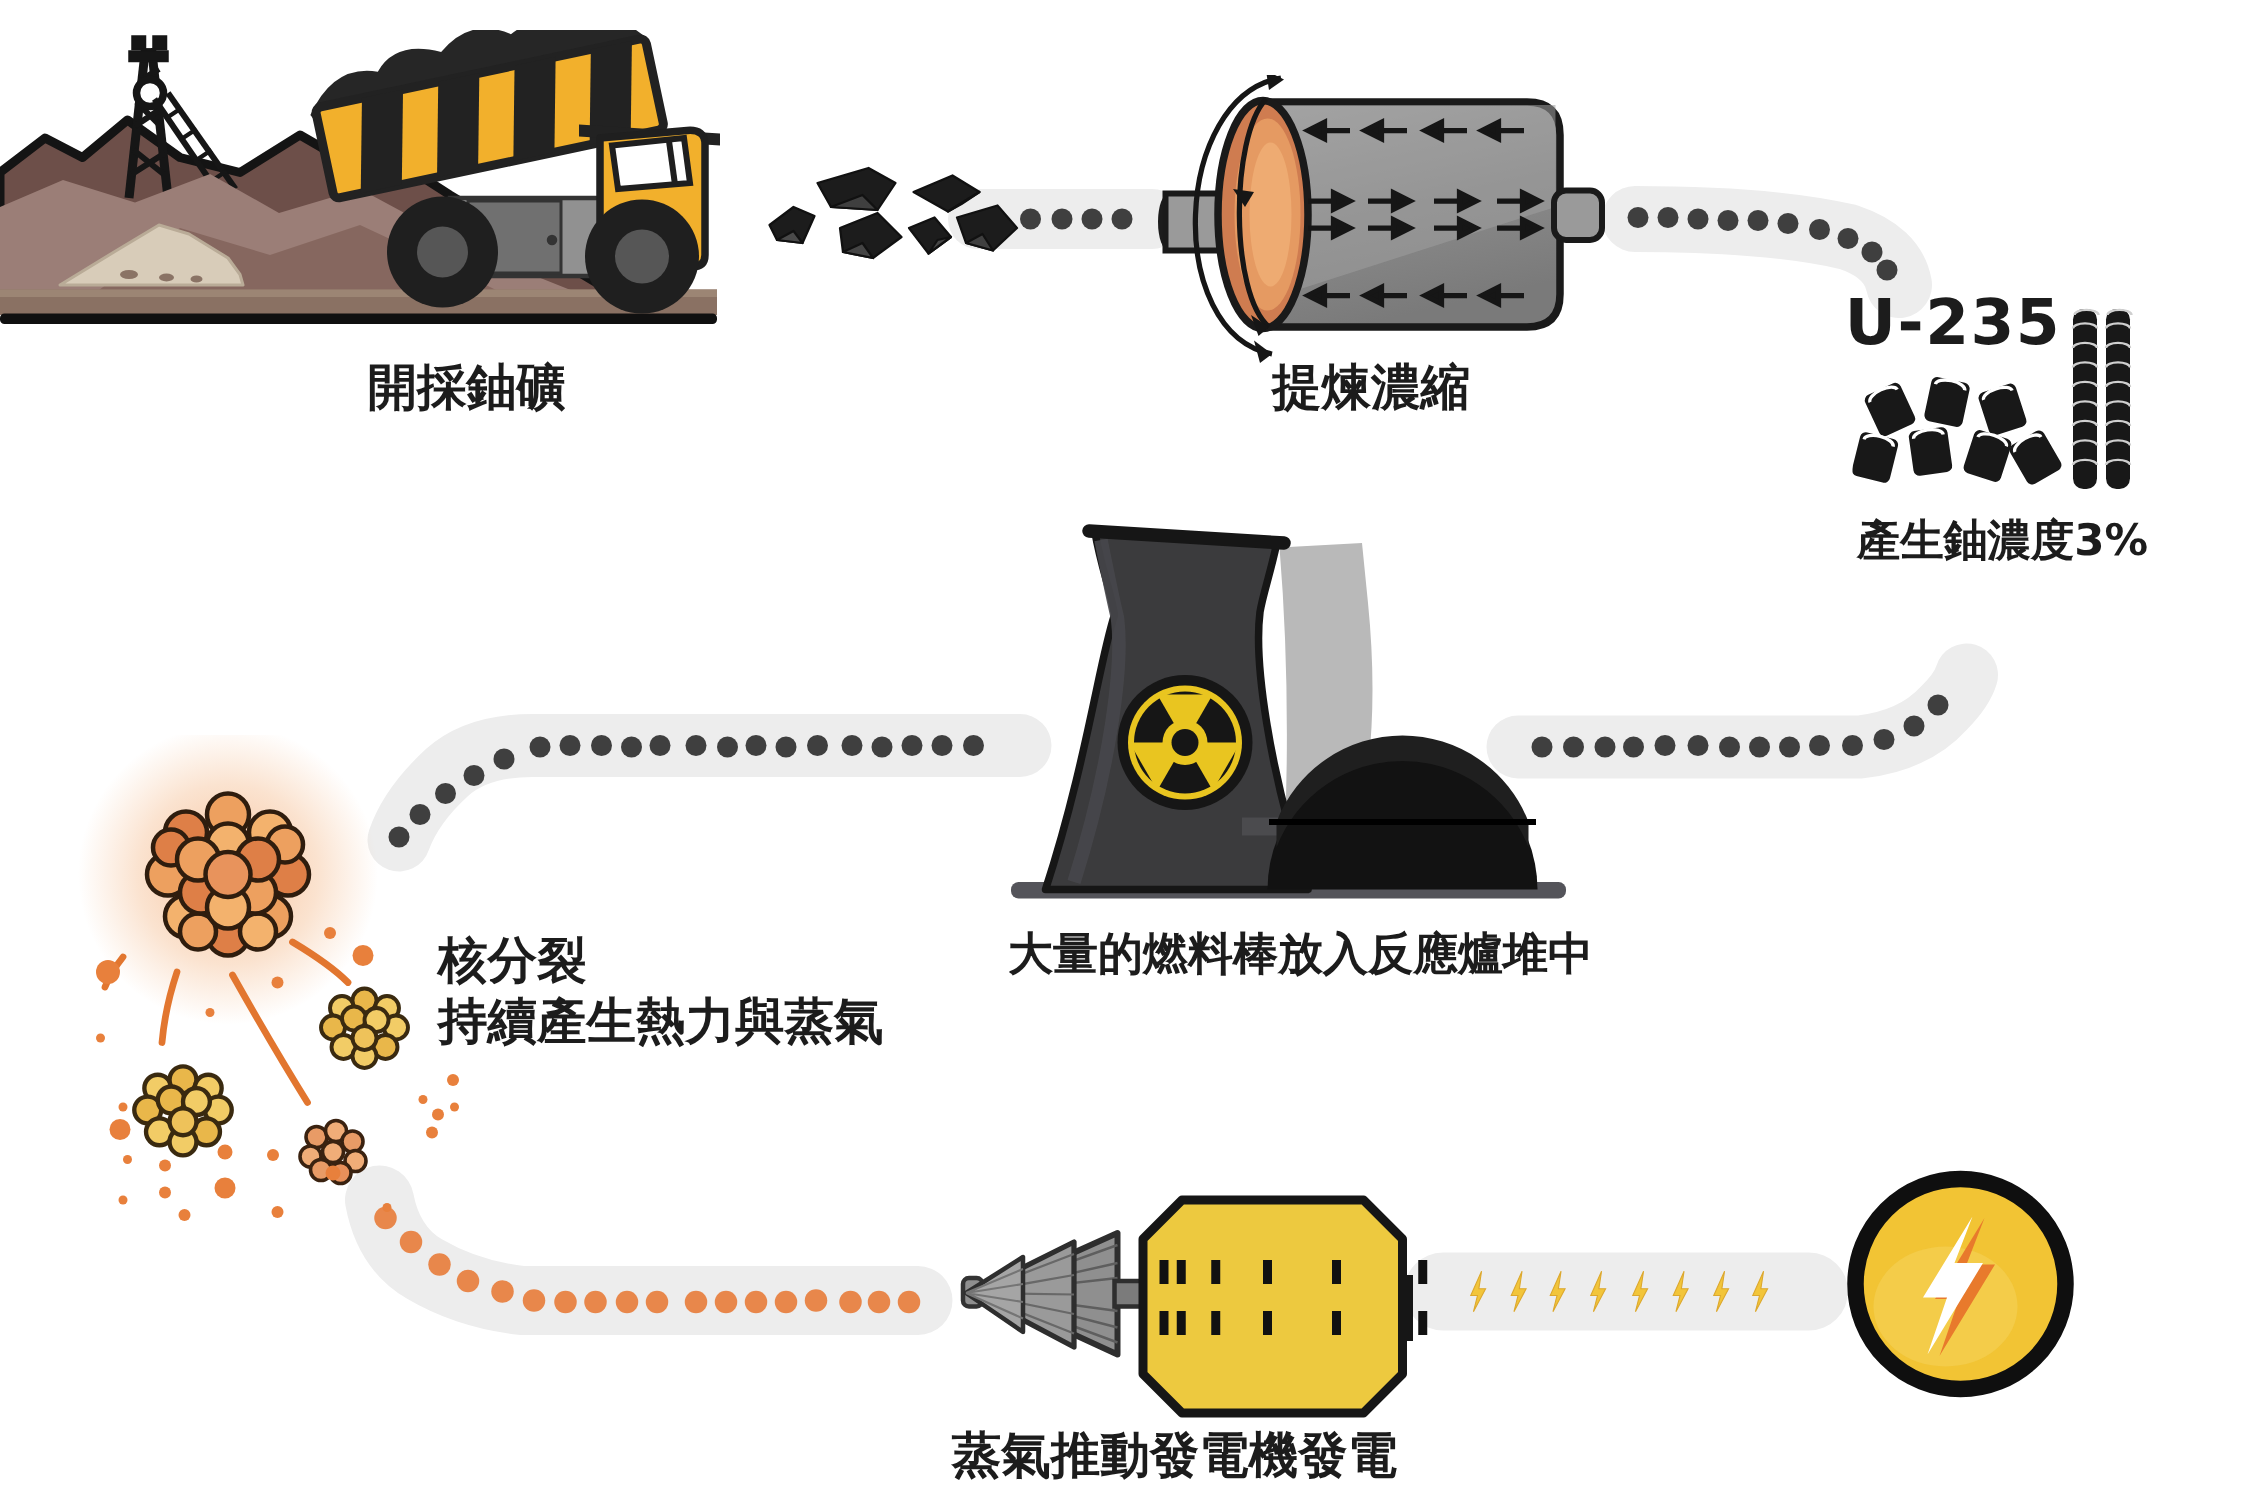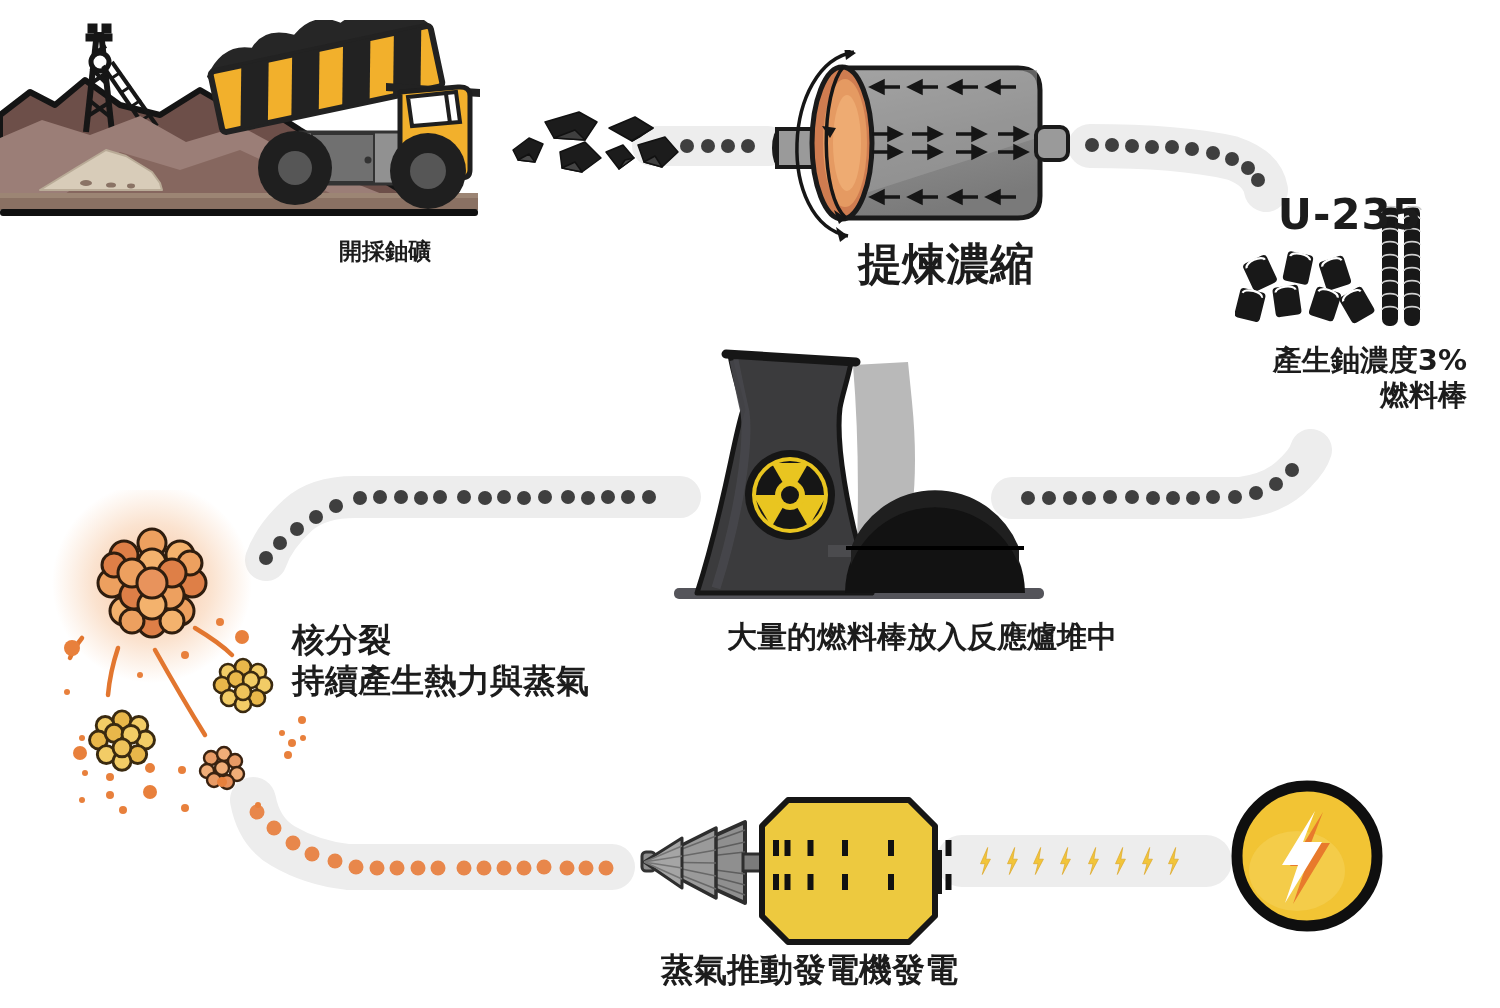--- a/index.html
+++ b/index.html
@@ -5,23 +5,23 @@
   html,body{margin:0;padding:0;background:#ffffff;}
   .canvas{
     position:relative;width:1500px;height:1008px;overflow:hidden;background:#ffffff;
     font-family:"DejaVu Sans","Liberation Sans",sans-serif;
   }
   .canvas svg{position:absolute;display:block;}
   .lbl{
     position:absolute;color:#1c1c1c;font-weight:bold;line-height:1.2;
     font-family:"DejaVu Sans","Liberation Sans",sans-serif;
   }
-  .lbl.center{text-align:right;}
-  #mining-label     {left:191px;top:238px;width:240px;font-size:23px;}
-  #enrichment-label {left:794px;top:238px;width:240px;font-size:44px;}
+  .lbl.center{text-align:center;}
+  #mining-label     {left:191px;top:238px;width:240px;font-size:33px;}
+  #enrichment-label {left:794px;top:238px;width:240px;font-size:33px;}
   #u235-label       {left:1182px;top:190px;width:240px;font-size:42px;letter-spacing:1px;}
   #fuel-label       {left:1203px;top:343px;width:264px;font-size:29px;line-height:1.22;}
   #reactor-label    {left:617px;top:619px;width:500px;font-size:30px;}
   #fission-label    {left:292px;top:620px;width:330px;font-size:33px;line-height:1.24;}
   #generator-label  {left:608px;top:950px;width:350px;font-size:33px;}
 </style>
 </head>
 <body>
 
 <div class="canvas">
@@ -451,21 +451,20 @@
       <polygon points="98,37 65,91 81,91 68,129 105,68 86,68" fill="#e87a2c"></polygon>
       <polygon points="90,36 57,90 73,90 60,128 97,67 78,67" fill="#ffffff"></polygon>
     </g>
   </svg>
 
   <div class="lbl center" id="mining-label">開採鈾礦</div>
   <div class="lbl center" id="enrichment-label">提煉濃縮</div>
   <div class="lbl center" id="u235-label">U-235</div>
   <div class="lbl center" id="fuel-label">
     <div>產生鈾濃度3%</div>
-    <div>燃料棒</div>
   </div>
   <div class="lbl" id="fission-label">
     <div>核分裂</div>
     <div>持續產生熱力與蒸氣</div>
   </div>
   <div class="lbl center" id="reactor-label">大量的燃料棒放入反應爐堆中</div>
   <div class="lbl center" id="generator-label">蒸氣推動發電機發電</div>
 
 </div>
 

